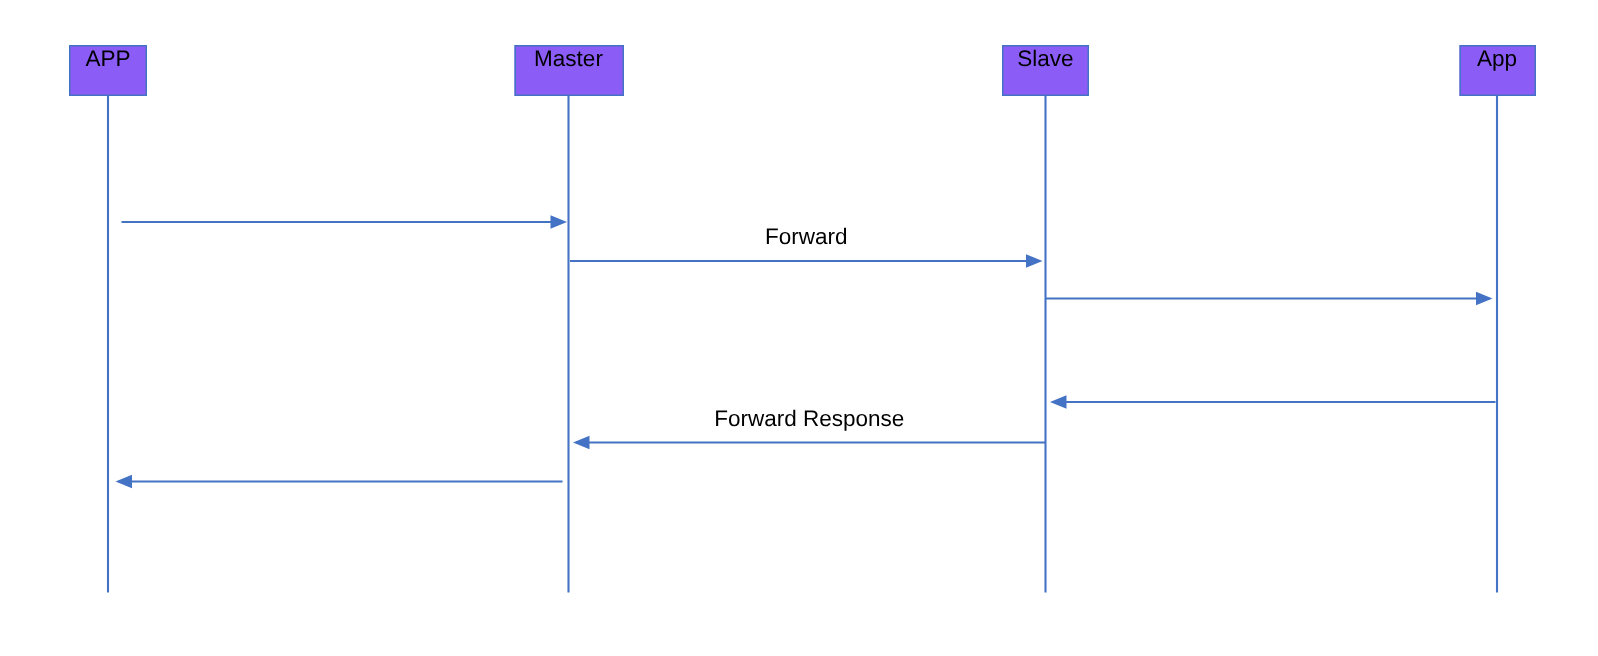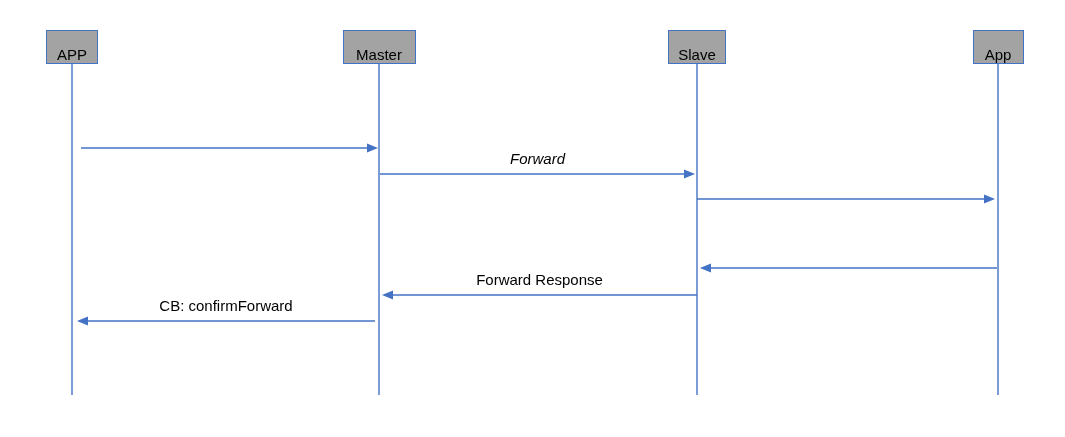--- a/index.html
+++ b/index.html
@@ -4,22 +4,22 @@
 <style>
   html, body { margin: 0; padding: 0; background: #ffffff; }
   body {
     width: 1065px; height: 437px; position: relative; overflow: hidden;
     font-family: "Liberation Sans", sans-serif;
   }
   .stage { position: absolute; left: 0; top: 0; width: 1065px; height: 437px; }
   svg.canvas { position: absolute; left: 0; top: 0; }
   .actor {
     position: absolute; box-sizing: border-box;
-    display: flex; align-items: flex-end; justify-content: center;
-    background: #a3a3a3; border: 1.6px solid var(--accent, #4472C4);
+    display: flex; align-items: flex-start; justify-content: center;
+    background: #8b5cf6; border: 1.6px solid var(--accent, #4472C4);
     font-size: 15px; color: var(--text, #000000);
     white-space: nowrap;
   }
   .msg-label {
     position: absolute; transform: translate(-50%, -100%);
     font-size: 15px; color: var(--text, #000000); white-space: nowrap;
     line-height: 1.15;
   }
 </style>
 </head>
@@ -51,16 +51,15 @@
   <div class="actor" style="left: 668px; top: 30px; width: 58px; height: 34px;">
     <span>Slave</span>
   </div>
   <div class="actor" style="left: 342.5px; top: 30px; width: 73px; height: 34px;">
     <span>Master</span>
   </div>
   <div class="actor" style="left: 972.5px; top: 30px; width: 51px; height: 34px;">
     <span>App</span>
   </div>
 
-  <div class="msg-label" style="left: 537.5px; top: 167px; font-style: italic;">Forward</div>
+  <div class="msg-label" style="left: 537.5px; top: 167px;">Forward</div>
   <div class="msg-label" style="left: 539.5px; top: 288px;">Forward Response</div>
-  <div class="msg-label" style="left: 226px; top: 314px;">CB: confirmForward</div>
 </div>
 
 </body></html>

